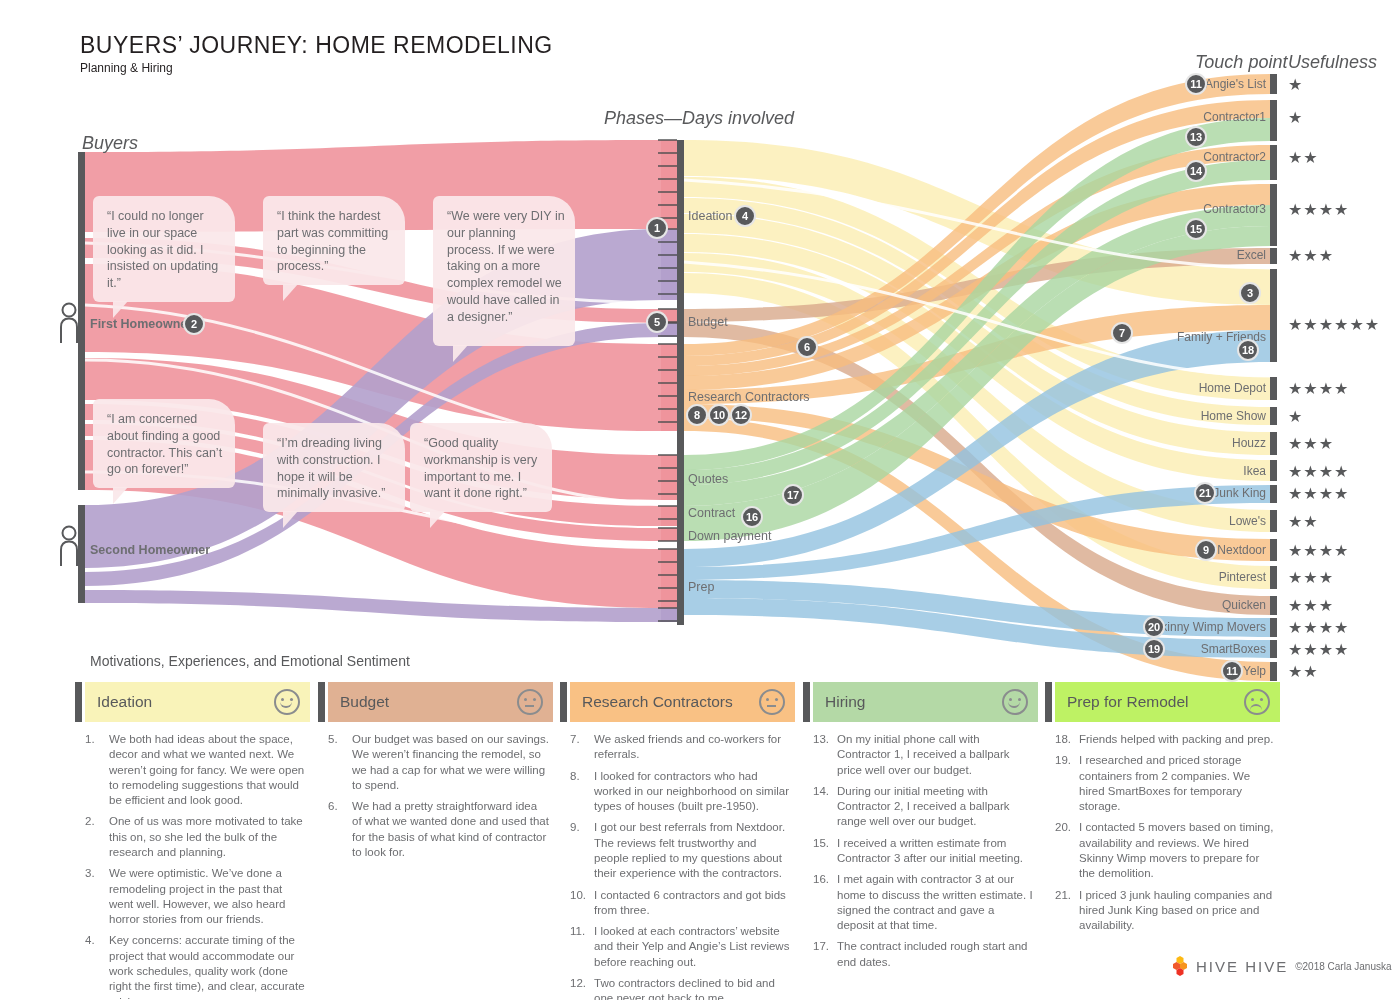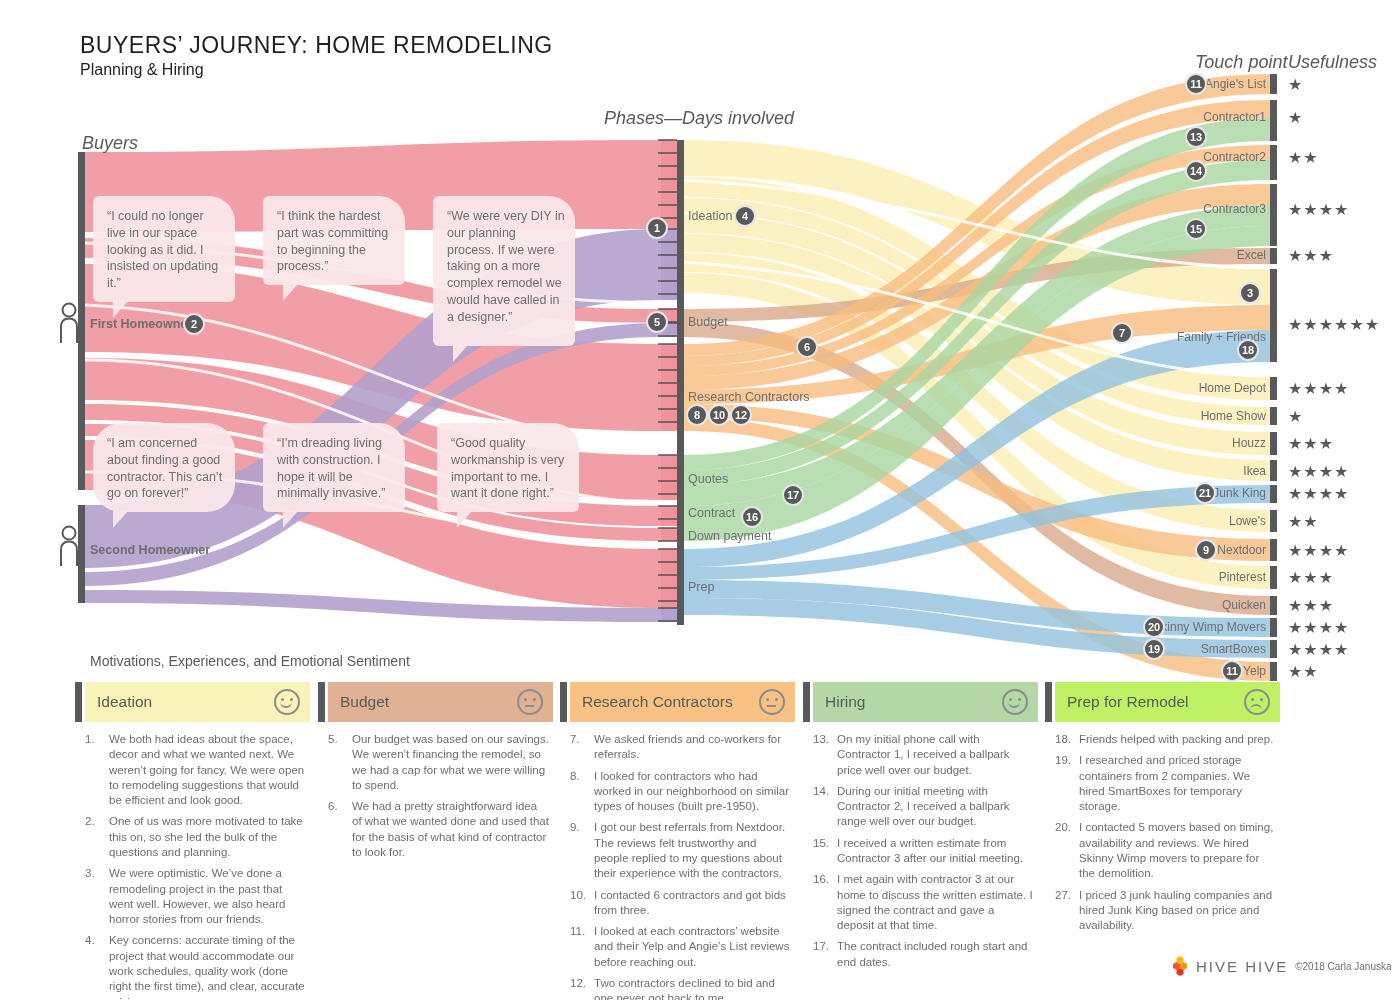--- a/index.html
+++ b/index.html
@@ -1,21 +1,21 @@
 <!DOCTYPE html>
 <html><head>
 <meta charset="utf-8">
 <style>
   html,body{margin:0;padding:0;background:#fff;}
   #stage{position:relative;width:1400px;height:1000px;background:#fff;overflow:hidden;
          font-family:"Liberation Sans",sans-serif;color:#6d6e71;}
   #flow-svg{position:absolute;left:0;top:0;z-index:1;}
   .abs{position:absolute;}
   .page-title{left:80px;top:32px;font-size:23px;letter-spacing:.5px;color:#231f20;font-weight:400;z-index:4;}
-  .page-subtitle{left:80px;top:61px;font-size:16px;color:#231f20;font-weight:400;z-index:4;}
+  .page-subtitle{left:80px;top:61px;font-size:12px;color:#231f20;font-weight:400;z-index:4;}
   .sec-label{font-size:18px;color:#58595b;z-index:4;font-style:italic;}
   .buyers-label{left:82px;top:133px;}
   .phases-label{left:604px;top:108px;}
   .tp-header{left:1195px;top:52px;}
   .use-header{left:1288px;top:52px;}
   .bubble{position:absolute;z-index:5;background:rgba(250,232,234,.94);
           border-radius:6px 26px 6px 6px;padding:12px 10px 10px 14px;width:118px;
           font-size:12.5px;line-height:1.34;color:#6d6e71;}
   .bubble:after{content:"";position:absolute;left:20px;bottom:-16px;width:0;height:0;
           border-top:17px solid rgba(250,232,234,.94);border-right:15px solid transparent;}
@@ -184,41 +184,41 @@
     <circle cx="11" cy="9" r="6.5" fill="#fff" stroke="#58595b" stroke-width="2"></circle>
     <path d="M3,42 L3,26 Q3,17.5 11,17.5 Q19,17.5 19,26 L19,42" fill="#fff" stroke="#58595b" stroke-width="2"></path>
   </svg>
 
   <div class="owner-label" style="left:90px;top:317px;">First Homeowner</div>
   <div class="owner-label" style="left:90px;top:543px;">Second Homeowner</div>
 
   <div class="bubble" style="left:93px;top:196px;"><span>“I could no longer live in our space looking as it did. I insisted on updating it.”</span></div>
   <div class="bubble" style="left:263px;top:196px;"><span>“I think the hardest part was committing to beginning the process.”</span></div>
   <div class="bubble b-q3" style="left:433px;top:196px;"><span>“We were very DIY in our planning process. If we were taking on a more complex remodel we would have called in a designer.”</span></div>
-  <div class="bubble" style="left:93px;top:423px;border-radius:28px;"><span>“I am concerned about finding a good contractor. This can’t go on forever!”</span></div>
+  <div class="bubble" style="left:93px;top:399px;"><span>“I am concerned about finding a good contractor. This can’t go on forever!”</span></div>
   <div class="bubble" style="left:263px;top:423px;"><span>“I’m dreading living with construction. I hope it will be minimally invasive.”</span></div>
-  <div class="bubble" style="left:437px;top:423px;"><span>“Good quality workmanship is very important to me. I want it done right.”</span></div>
+  <div class="bubble" style="left:410px;top:423px;"><span>“Good quality workmanship is very important to me. I want it done right.”</span></div>
 
   <div class="abs sentiment-header">Motivations, Experiences, and Emotional Sentiment</div>
 
   <div class="panel" style="left:75px;" data-mood="happy">
     <div class="accent"></div>
     <div class="phead" style="background:#f9f3b9;">
       <span class="ptitle">Ideation</span>
       <span class="smiley"></span>
     </div>
     <div class="plist">
 
     <div class="pitem">
           <span class="num">1.</span>
           <span class="txt">We both had ideas about the space, decor and what we wanted next. We weren’t going for fancy. We were open to remodeling suggestions that would be efficient and look good.</span>
         </div>
         <div class="pitem">
           <span class="num">2.</span>
-          <span class="txt">One of us was more motivated to take this on, so she led the bulk of the questions and planning.</span>
+          <span class="txt">One of us was more motivated to take this on, so she led the bulk of the research and planning.</span>
         </div>
         <div class="pitem">
           <span class="num">3.</span>
           <span class="txt">We were optimistic. We’ve done a remodeling project in the past that went well. However, we also heard horror stories from our friends.</span>
         </div>
         <div class="pitem">
           <span class="num">4.</span>
           <span class="txt">Key concerns: accurate timing of the project that would accommodate our work schedules, quality work (done right the first time), and clear, accurate pricing.</span>
         </div>
       </div>
@@ -319,21 +319,21 @@
         </div>
         <div class="pitem">
           <span class="num">19.</span>
           <span class="txt">I researched and priced storage containers from 2 companies. We hired SmartBoxes for temporary storage.</span>
         </div>
         <div class="pitem">
           <span class="num">20.</span>
           <span class="txt">I contacted 5 movers based on timing, availability and reviews. We hired Skinny Wimp movers to prepare for the demolition.</span>
         </div>
         <div class="pitem">
-          <span class="num">27.</span>
+          <span class="num">21.</span>
           <span class="txt">I priced 3 junk hauling companies and hired Junk King based on price and availability.</span>
         </div>
       </div>
   </div>
 
   <div class="footer">
     <svg width="17" height="22">
       <polygon points="8,1 11.5,3 11.5,7 8,9 4.5,7 4.5,3" fill="#fdb913"></polygon>
       <polygon points="4.5,7 8,9 8,13 4.5,15 1,13 1,9" fill="#f0592b"></polygon>
       <polygon points="11.5,7 15,9 15,13 11.5,15 8,13 8,9" fill="#f7941d"></polygon>

